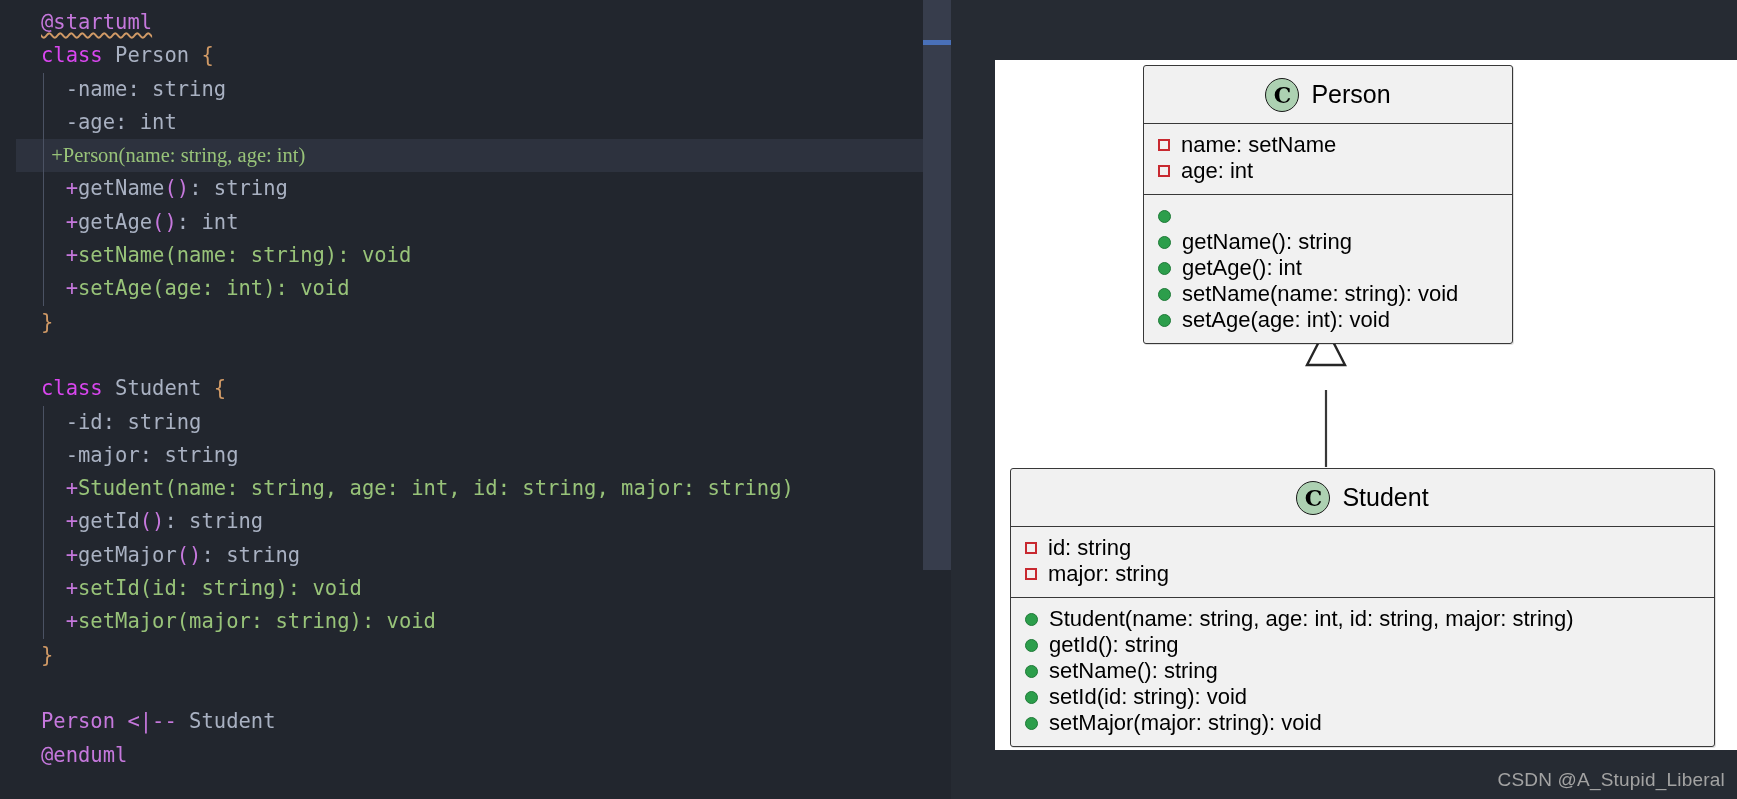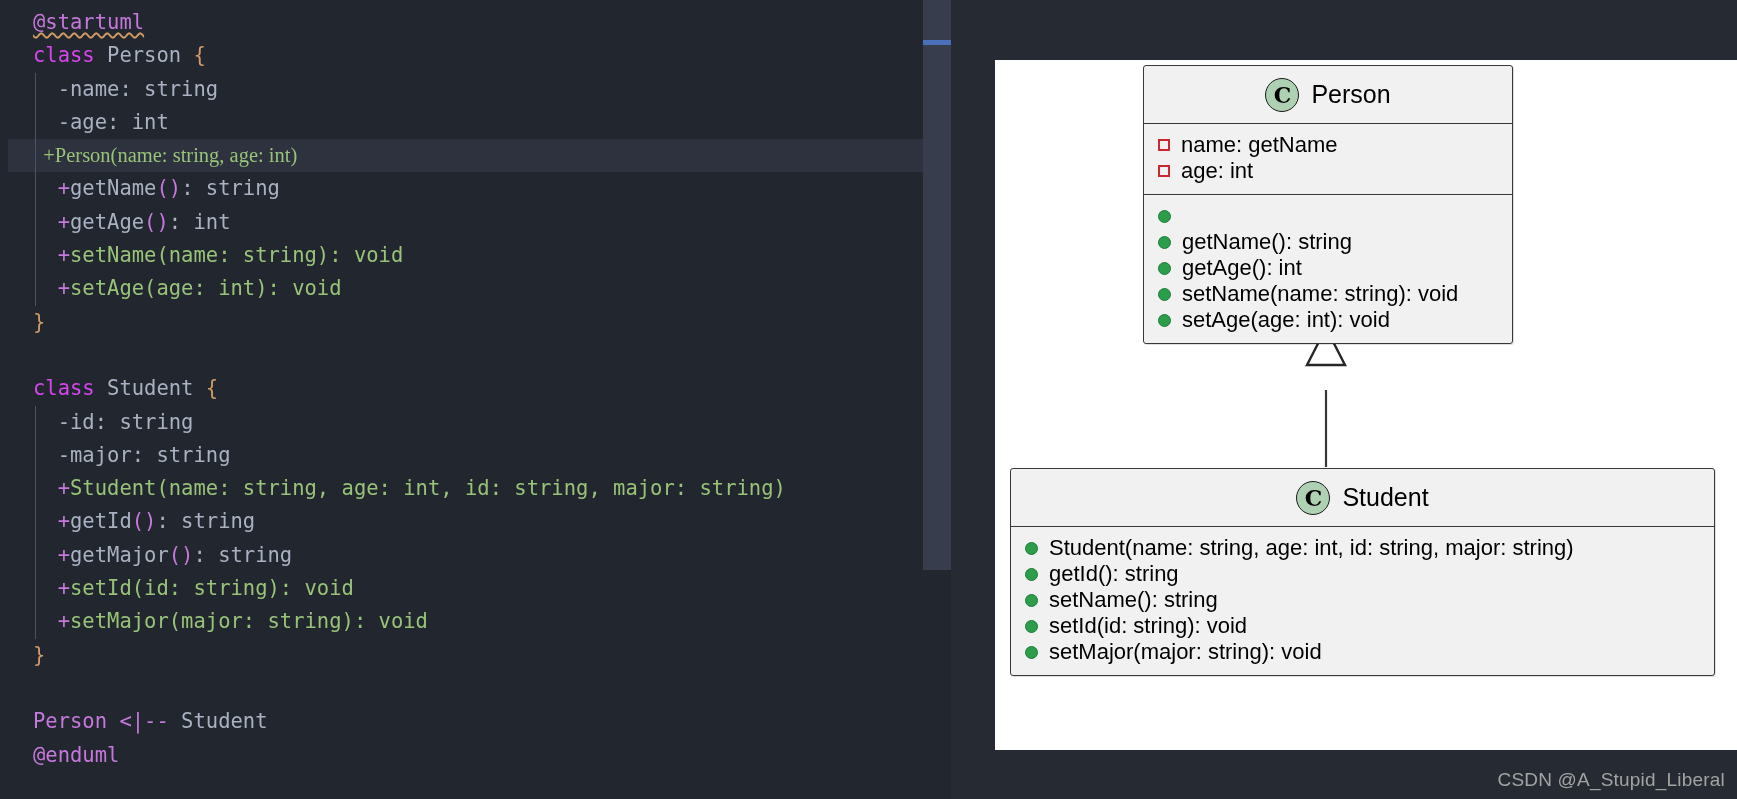--- a/index.html
+++ b/index.html
@@ -21,21 +21,21 @@
   #editor-pane {
     position: absolute;
     left: 0; top: 0;
     width: 923px; height: 799px;
     background: #22262e;
     overflow: hidden;
   }
 
   #code-area {
     position: absolute;
-    left: 8px; top: 0;
+    left: 16px; top: 0;
     width: 923px; height: 799px;
     padding: 6px 0 0 0;
     font-family: "DejaVu Sans Mono", "Liberation Mono", monospace;
     font-size: 20.5px;
     line-height: 33.3px;
     white-space: pre;
   }
 
   .code-line {
     position: relative;
@@ -217,21 +217,21 @@
       </svg>
 
       <div class="uml-class" id="class-person" style="left:148px; top:5px; width:370px;">
         <div class="uml-header">
           <span class="cls-badge" style="background: rgb(173, 209, 178);">C</span>
           <span class="cls-title">Person</span>
         </div>
         <div class="uml-section fields">
           <div class="uml-row">
             <span class="mark-private"></span>
-            <span>name: getName</span>
+            <span>name: setName</span>
           </div>
           <div class="uml-row">
             <span class="mark-private"></span>
             <span>age: int</span>
           </div>
         </div>
         <div class="uml-section methods">
           <div class="uml-row">
             <span class="mark-public"></span>
           </div>
@@ -252,20 +252,30 @@
             <span>setAge(age: int): void</span>
           </div>
         </div>
       </div>
 
       <div class="uml-class" id="class-student" style="left:15px; top:408px; width:705px;">
         <div class="uml-header">
           <span class="cls-badge" style="background: rgb(173, 209, 178);">C</span>
           <span class="cls-title">Student</span>
         </div>
+        <div class="uml-section fields">
+          <div class="uml-row">
+            <span class="mark-private"></span>
+            <span>id: string</span>
+          </div>
+          <div class="uml-row">
+            <span class="mark-private"></span>
+            <span>major: string</span>
+          </div>
+        </div>
         <div class="uml-section methods">
           <div class="uml-row">
             <span class="mark-public"></span>
             <span>Student(name: string, age: int, id: string, major: string)</span>
           </div>
           <div class="uml-row">
             <span class="mark-public"></span>
             <span>getId(): string</span>
           </div>
           <div class="uml-row">

